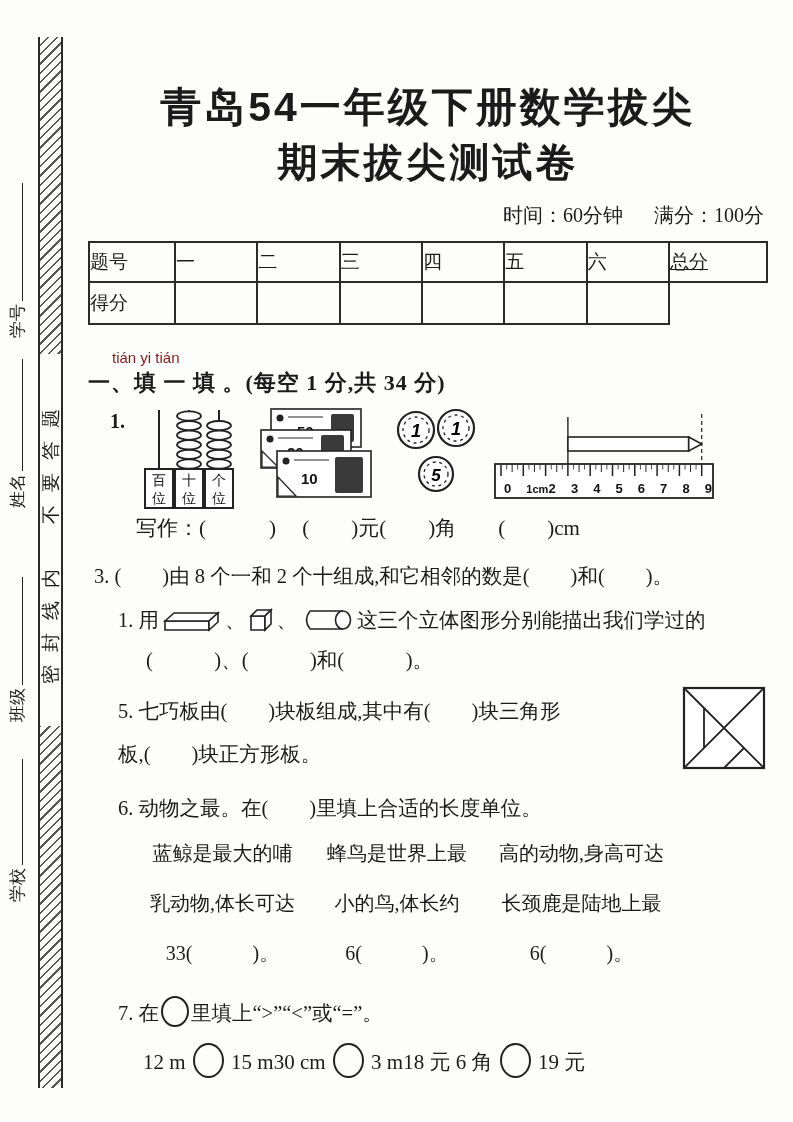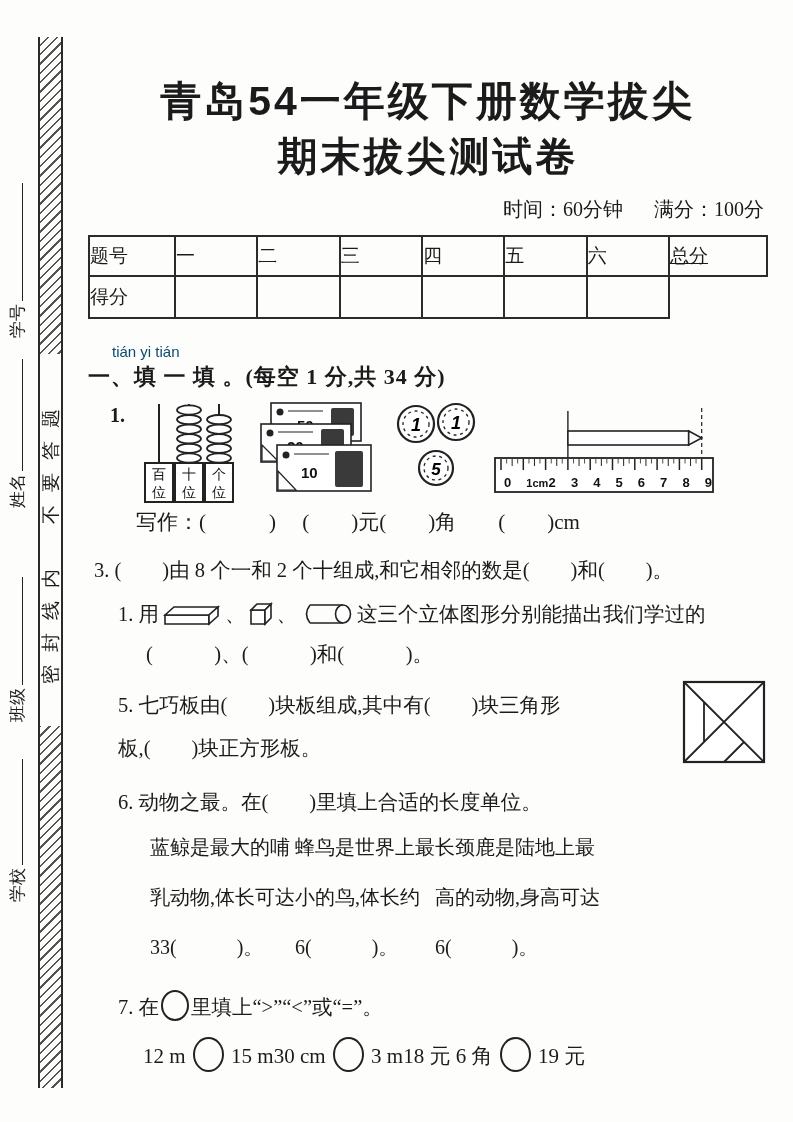--- a/index.html
+++ b/index.html
@@ -10,46 +10,46 @@
              border-left:2px solid #2a2a2a;border-right:2px solid #2a2a2a;
              background:repeating-linear-gradient(135deg,rgba(0,0,0,0) 0 5px,#555 5px 6.6px);}
   .seal-text{position:absolute;left:40px;top:726px;width:372px;height:21px;line-height:21px;
              transform:rotate(-90deg);transform-origin:left top;background:#fdfdfc;
              text-align:center;font-size:19px;letter-spacing:13px;white-space:nowrap;}
   .side-field{position:absolute;left:6px;height:24px;line-height:24px;transform:rotate(-90deg);
               transform-origin:left top;font-size:17px;white-space:nowrap;}
   .side-blank{display:inline-block;height:15px;border-bottom:1.6px solid #222;vertical-align:baseline;
               margin-left:3px;}
   
-  .main{position:absolute;left:88px;top:50px;width:680px;}
+  .main{position:absolute;left:88px;top:56px;width:680px;}
   .title{text-align:center;font-weight:900;font-size:41px;line-height:50px;letter-spacing:3px;
          font-family:"Liberation Sans",sans-serif;margin-top:26px;}
   .title2{margin-top:6px;font-size:40px;line-height:48px;}
   .exam-info{margin-top:16px;text-align:right;font-size:20px;padding-right:4px;}
   .exam-info span{margin-left:26px;}
   table.score{margin-top:12px;border-collapse:collapse;width:680px;table-layout:fixed;}
   table.score td{border:2px solid #2b2b2b;text-align:left;font-size:19px;height:38px;padding:0;}
   table.score tr+tr td{height:40px;}
-  .pinyin{margin:24px 0 0 24px;font-size:15px;font-family:"Liberation Sans",sans-serif;color:#0c4a6e;}
+  .pinyin{margin:24px 0 0 24px;font-size:15px;font-family:"Liberation Sans",sans-serif;color:#7f1d1d;}
   .sec-head{font-size:22px;font-weight:bold;letter-spacing:1px;margin-top:2px;}
   
   .q1row{display:flex;align-items:flex-start;gap:12px;margin:10px 0 0 22px;}
   .qnum{font-size:20px;font-weight:bold;padding-top:2px;}
   .ansline{margin:4px 0 0 48px;font-size:21px;}
   .qline{font-size:20.5px;margin-top:16px;}
   .q2{margin-left:30px;}
   .q3{margin-left:6px;margin-top:20px;}
   .q4l1{margin-left:30px;margin-top:16px;display:flex;align-items:center;flex-wrap:nowrap;}
   .q4l1 svg{margin:0 2px;flex:none;}
   .q4l2{margin-left:58px;margin-top:12px;}
   .q5wrap{margin:16px 0 0 30px;min-height:90px;}
   .q5wrap .tangram{float:right;margin:-4px 2px 0 10px;}
   .q5line{font-size:20.5px;line-height:43px;}
   .q6head{margin-left:30px;margin-top:14px;}
-  .q6cards{display:flex;margin:6px 0 0 62px;}
+  .q6cards{display:flex;gap:32px;margin:6px 0 0 62px;text-align:center;}
   .q6card{font-size:20px;line-height:50px;white-space:nowrap;}
   .q7head{margin-left:30px;margin-top:18px;display:flex;align-items:flex-end;}
   .circ{display:inline-block;width:24px;height:27px;border:2px solid #222;border-radius:50%;
         vertical-align:-7px;margin:0 2px;}
   .circ.big{width:27px;height:31px;vertical-align:-9px;}
   .q7row{display:flex;margin:16px 0 0 55px;font-size:21px;align-items:center;text-align:right;}
   .q7item{white-space:nowrap;}
   svg text{font-family:"Liberation Sans",sans-serif;}
 </style>
 </head>
@@ -275,22 +275,22 @@
         <div>蓝鲸是最大的哺</div>
         <div>乳动物,体长可达</div>
         <div>33(　　　)。</div>
       </div>
       <div class="q6card">
         <div>蜂鸟是世界上最</div>
         <div>小的鸟,体长约</div>
         <div>6(　　　)。</div>
       </div>
       <div class="q6card">
+        <div>高的动物,身高可达</div>
         <div>长颈鹿是陆地上最</div>
-        <div>高的动物,身高可达</div>
         <div>6(　　　)。</div>
       </div>
     </div>
 
     <div class="qline q7head">
       <span>7. 在</span>
       <span class="circ"></span>
       <span>里填上“&gt;”“&lt;”或“=”。</span>
     </div>
     <div class="q7row">

